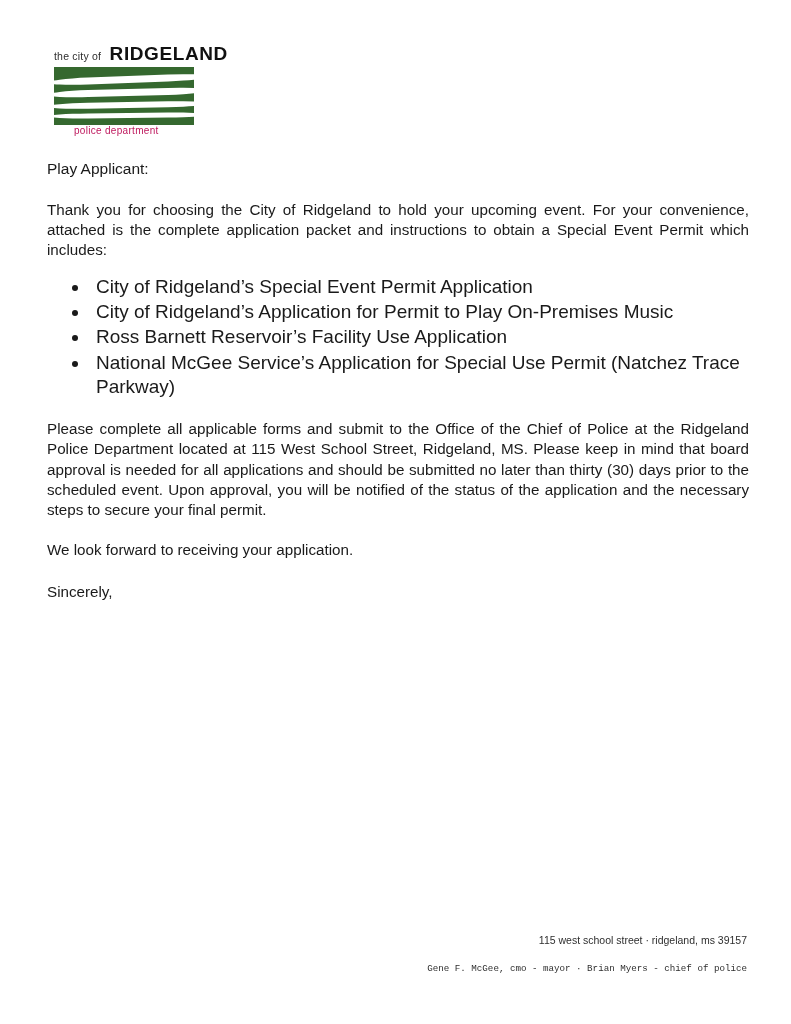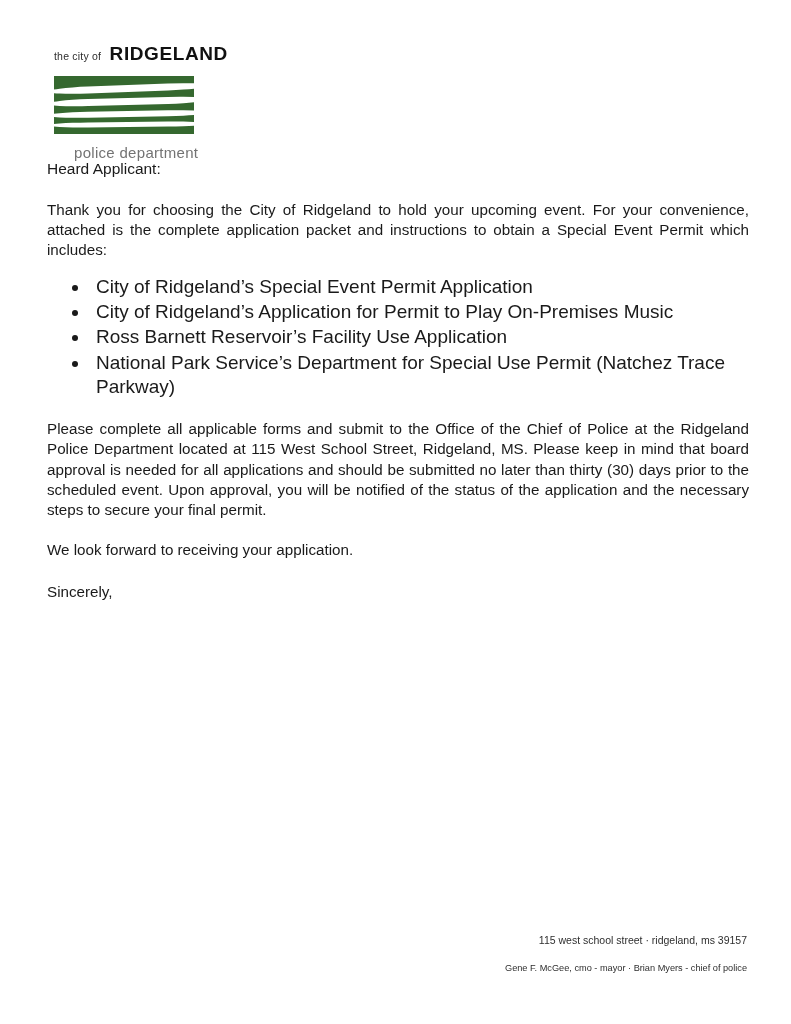--- a/index.html
+++ b/index.html
@@ -26,21 +26,21 @@
   .letterhead {
     position: absolute;
     left: 54px;
     top: 44px;
     width: 210px;
   }
   .logo-wordmark {
     font-family: "Liberation Sans", sans-serif;
     white-space: nowrap;
     line-height: 1;
-    margin-bottom: 13px;
+    margin-bottom: 4px;
   }
   .logo-thecityof {
     font-size: 10.5px;
     letter-spacing: 0.2px;
     color: #2d2d2d;
     font-weight: normal;
   }
   .logo-ridgeland {
     font-size: 19px;
     font-weight: bold;
@@ -61,24 +61,23 @@
     width: 160px;
     height: 8px;
     background: #ffffff;
     border-radius: 50% / 100%;
   }
   .logo-mark .w1 { top: 9px;  transform: rotate(-2.2deg); height: 7px; }
   .logo-mark .w2 { top: 22px; transform: rotate(-1.6deg); height: 7px; }
   .logo-mark .w3 { top: 35px; transform: rotate(-1.1deg); height: 6px; }
   .logo-mark .w4 { top: 46px; transform: rotate(-0.6deg); height: 5px; }
   .logo-dept {
-    margin-top: 10px;
     margin-left: 20px;
-    font-size: 15px;
-    color: #737373;
+    font-size: 10px;
+    color: #be185d;
     letter-spacing: 0.3px;
   }
 
   
   .body-copy {
     position: absolute;
     left: 47px;
     top: 160px;
     width: 702px;
   }
@@ -141,21 +140,21 @@
     font-size: 10.5px;
     line-height: 1.45;
     margin-top: 32px;
   }
   .footer-officials {
     margin-top: 14px;
     font-size: 9.2px;
     line-height: 1.5;
     color: #2e2e2e;
   }
-  .footer-officials div { white-space: nowrap; }
+  .footer-officials div { white-space: nowrap; font-family: Liberation Mono, monospace; }
 </style>
 </head>
 <body>
 
 <div class="page">
 
   <div class="letterhead">
     <div class="logo-wordmark">
       <span class="logo-thecityof">the city of</span>
       <span class="logo-ridgeland">RIDGELAND</span>
@@ -163,29 +162,29 @@
     <div class="logo-mark">
       <div class="wave w1"></div>
       <div class="wave w2"></div>
       <div class="wave w3"></div>
       <div class="wave w4"></div>
     </div>
     <div class="logo-dept">police department</div>
   </div>
 
   <div class="body-copy">
-    <div class="salutation">Heard Applicant:</div>
+    <div class="salutation">Play Applicant:</div>
 
     <p class="para tight">Thank you for choosing the City of Ridgeland to hold your upcoming event.  For your convenience, attached is the complete application packet and instructions to obtain a Special Event Permit which includes:</p>
 
     <ul class="bullets">
       <li>City of Ridgeland’s Special Event Permit Application</li>
       <li>City of Ridgeland’s Application for Permit to Play On-Premises Music</li>
       <li>Ross Barnett Reservoir’s Facility Use Application</li>
-      <li>National Park Service’s Department for Special Use Permit (Natchez Trace Parkway)</li>
+      <li>National McGee Service’s Application for Special Use Permit (Natchez Trace Parkway)</li>
     </ul>
 
     <p class="para">Please complete all applicable forms and submit to the Office of the Chief of Police at the Ridgeland Police Department located at 115 West School Street, Ridgeland, MS.  Please keep in mind that board approval is needed for all applications and should be submitted no later than thirty (30) days prior to the scheduled event.  Upon approval, you will be notified of the status of the application and the necessary steps to secure your final permit.</p>
     <p class="para">We look forward to receiving your application.</p>
 
     <div class="closing">Sincerely,</div>
   </div>
 
 
   <div class="footer">

